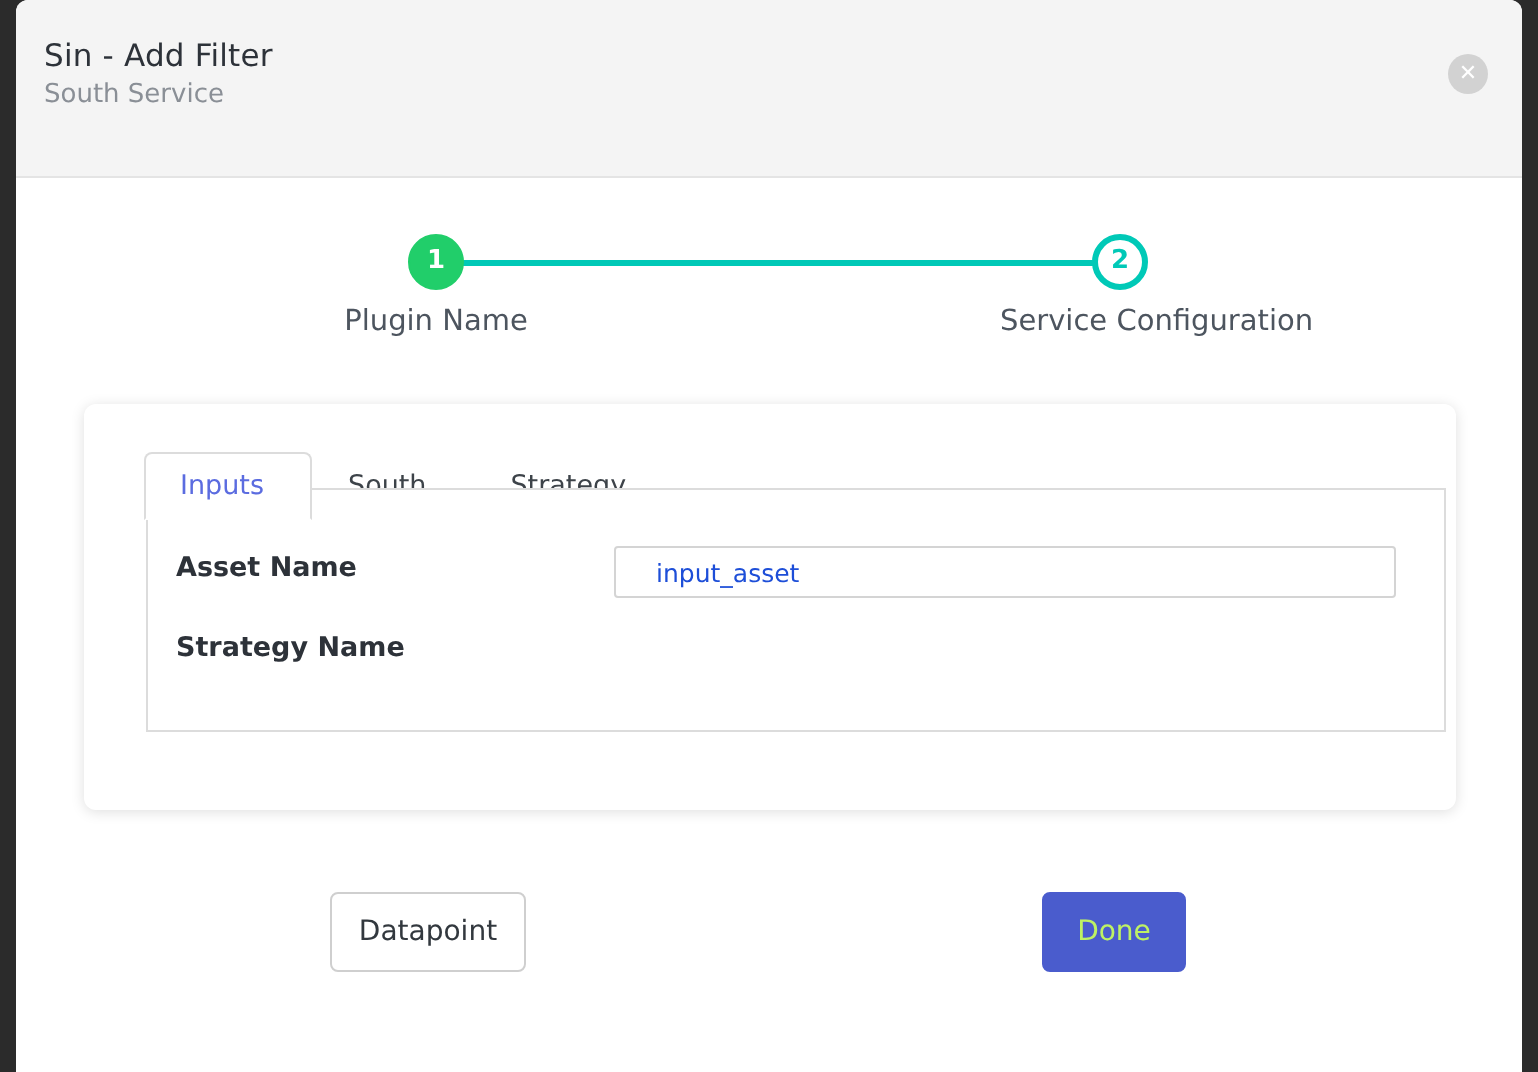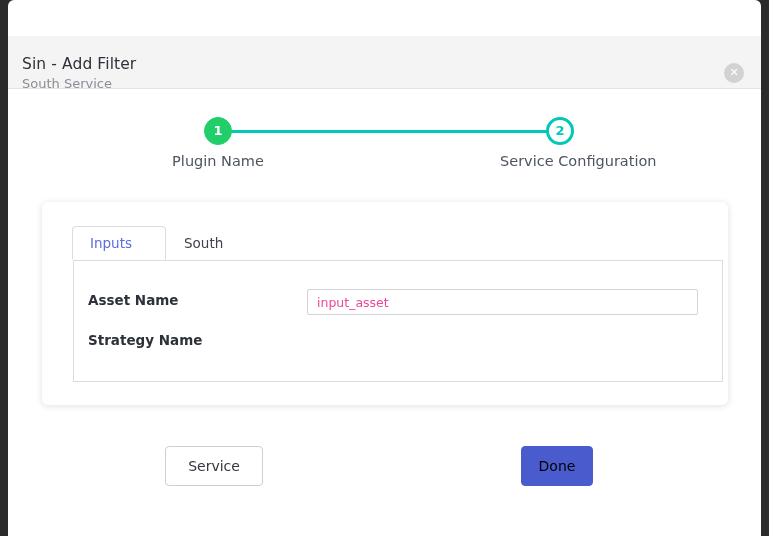--- a/index.html
+++ b/index.html
@@ -23,25 +23,24 @@
     height: 536px;
     background: #ffffff;
     border-radius: 6px 6px 0 0;
     overflow: hidden;
     box-sizing: border-box;
   }
 
   
   .modal-header {
     position: relative;
-    height: 53px;
+    height: 89px;
     background: #f4f4f4;
     border-bottom: 1px solid #e4e4e4;
     box-sizing: border-box;
-    margin-top: 36px;
   }
   .header-title {
     position: absolute;
     left: 14px;
     top: 19px;
     font-size: 15.5px;
     color: #2d3239;
     letter-spacing: 0.1px;
   }
   .header-subtitle {
@@ -147,21 +146,21 @@
 
   .tabs {
     position: absolute;
     left: 30px;
     top: 24px;
     height: 34px;
     display: flex;
     align-items: flex-end;
   }
   .tab {
-    padding: 8px 33px 8px 17px;
+    padding: 8px 23px 8px 17px;
     font-size: 13.5px;
     color: #3d4349;
     cursor: pointer;
     border: 1px solid transparent;
     border-radius: 4px 4px 0 0;
     background: transparent;
     position: relative;
     box-sizing: border-box;
     height: 34px;
     line-height: 17px;
@@ -171,21 +170,21 @@
     color: #5b6ce0;
     background: #ffffff;
     border-color: #dcdcdc;
     border-bottom-color: #ffffff;
     z-index: 3;
   }
 
   .tab-panel {
     position: absolute;
     left: 31px;
-    top: 58px;
+    top: 42px;
     width: 650px;
     height: 122px;
     border: 1px solid #dcdcdc;
     box-sizing: border-box;
     background: #ffffff;
   }
 
   .form-row {
     position: absolute;
     left: 0;
@@ -205,23 +204,23 @@
   }
   .form-input {
     position: absolute;
     left: 233px;
     top: 0;
     width: 391px;
     height: 26px;
     box-sizing: border-box;
     border: 1px solid #d4d4d4;
     border-radius: 2px;
-    padding: 0 9px;
+    padding: 0 20px;
     font-size: 12.5px;
-    color: #ec4899;
+    color: #1d4ed8;
     font-family: "DejaVu Sans", "Liberation Sans", sans-serif;
     background: #ffffff;
     outline: none;
   }
 
   
   .btn-previous {
     position: absolute;
     left: 157px;
     top: 446px;
@@ -238,21 +237,21 @@
   .btn-done {
     position: absolute;
     left: 513px;
     top: 446px;
     width: 72px;
     height: 40px;
     background: #4a5ccd;
     border: 1px solid #4a5ccd;
     border-radius: 4px;
     font-size: 14px;
-    color: #000000;
+    color: #bef264;
     cursor: pointer;
     font-family: "DejaVu Sans", "Liberation Sans", sans-serif;
   }
 </style>
 </head>
 <body>
 
 <div class="modal">
 
   <div class="modal-header">
@@ -275,32 +274,33 @@
       <div class="step-circle current">2</div>
       <div class="step-label">Service Configuration</div>
     </div>
   </div>
 
   <div class="card">
 
     <div class="tabs">
       <div class="tab active">Inputs</div>
       <div class="tab">South</div>
+      <div class="tab">Strategy</div>
     </div>
 
     <div class="tab-panel">
 
       <div class="form-row" id="row-asset">
         <div class="form-label">Asset Name</div>
         <input class="form-input" type="text" value="input_asset" style="">
       </div>
 
       <div class="form-row" id="row-datapoint">
         <div class="form-label">Strategy Name</div>
       </div>
 
     </div>
   </div>
 
-  <button class="btn-previous">Service</button>
+  <button class="btn-previous">Datapoint</button>
   <button class="btn-done">Done</button>
 
 </div>
 
 </body></html>

